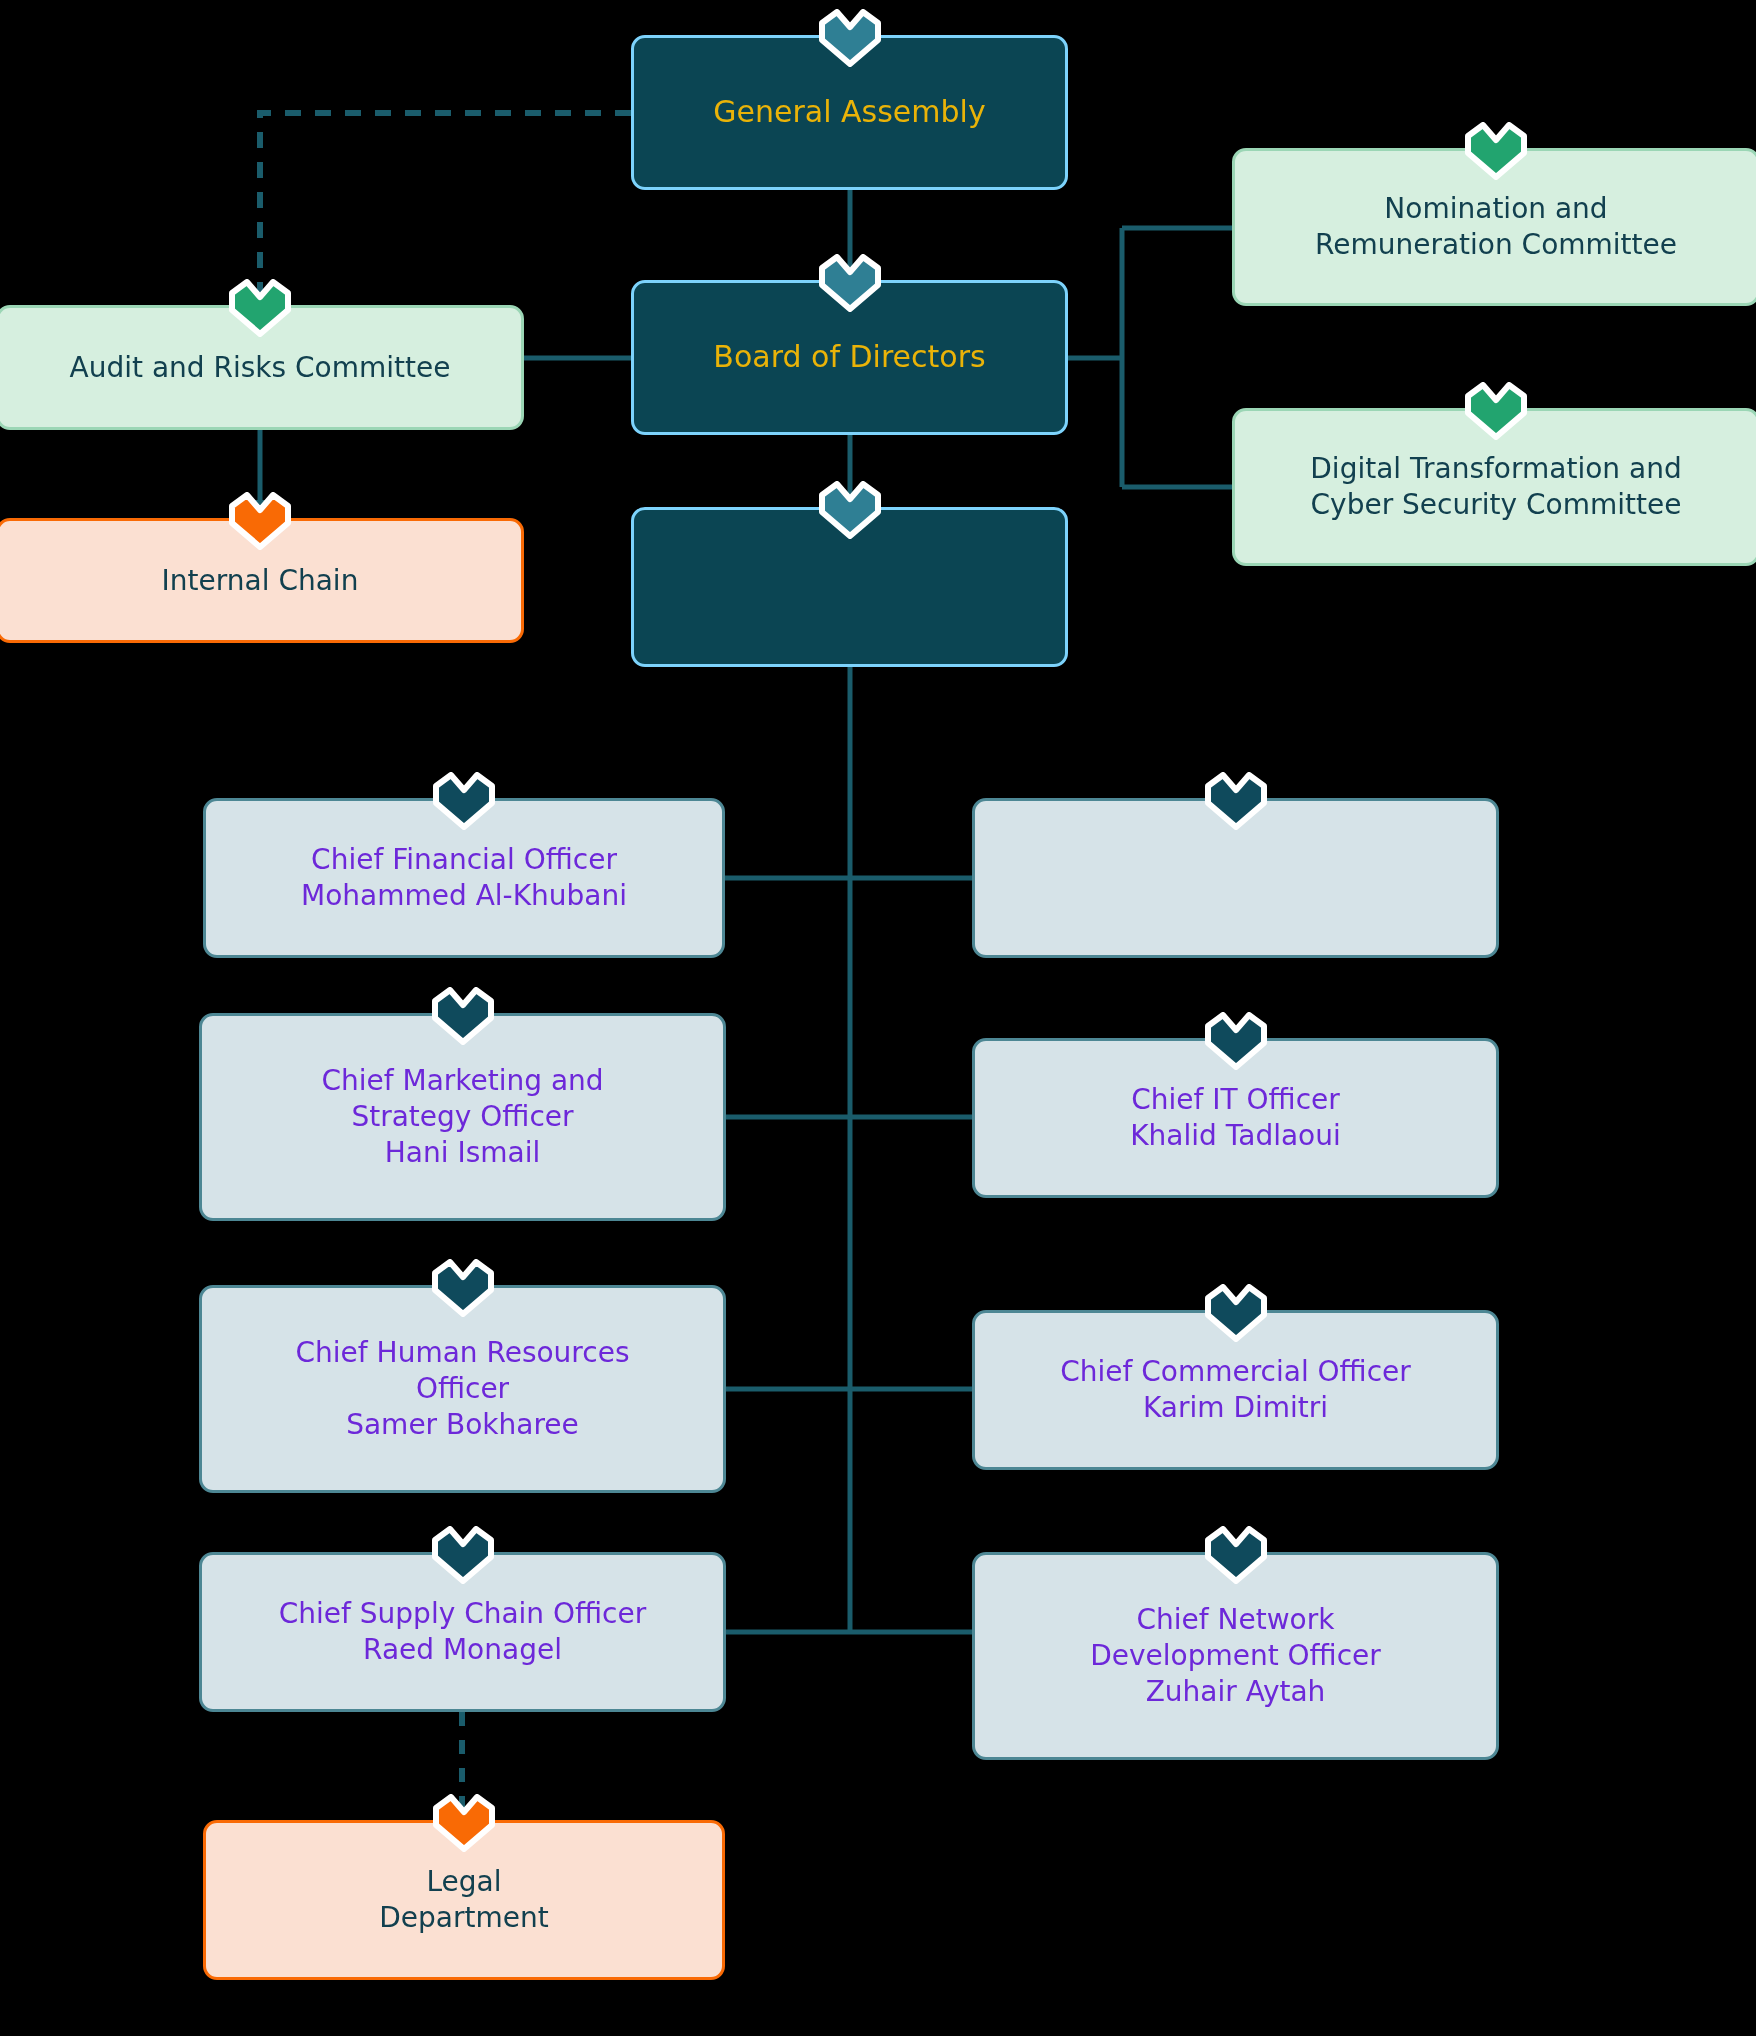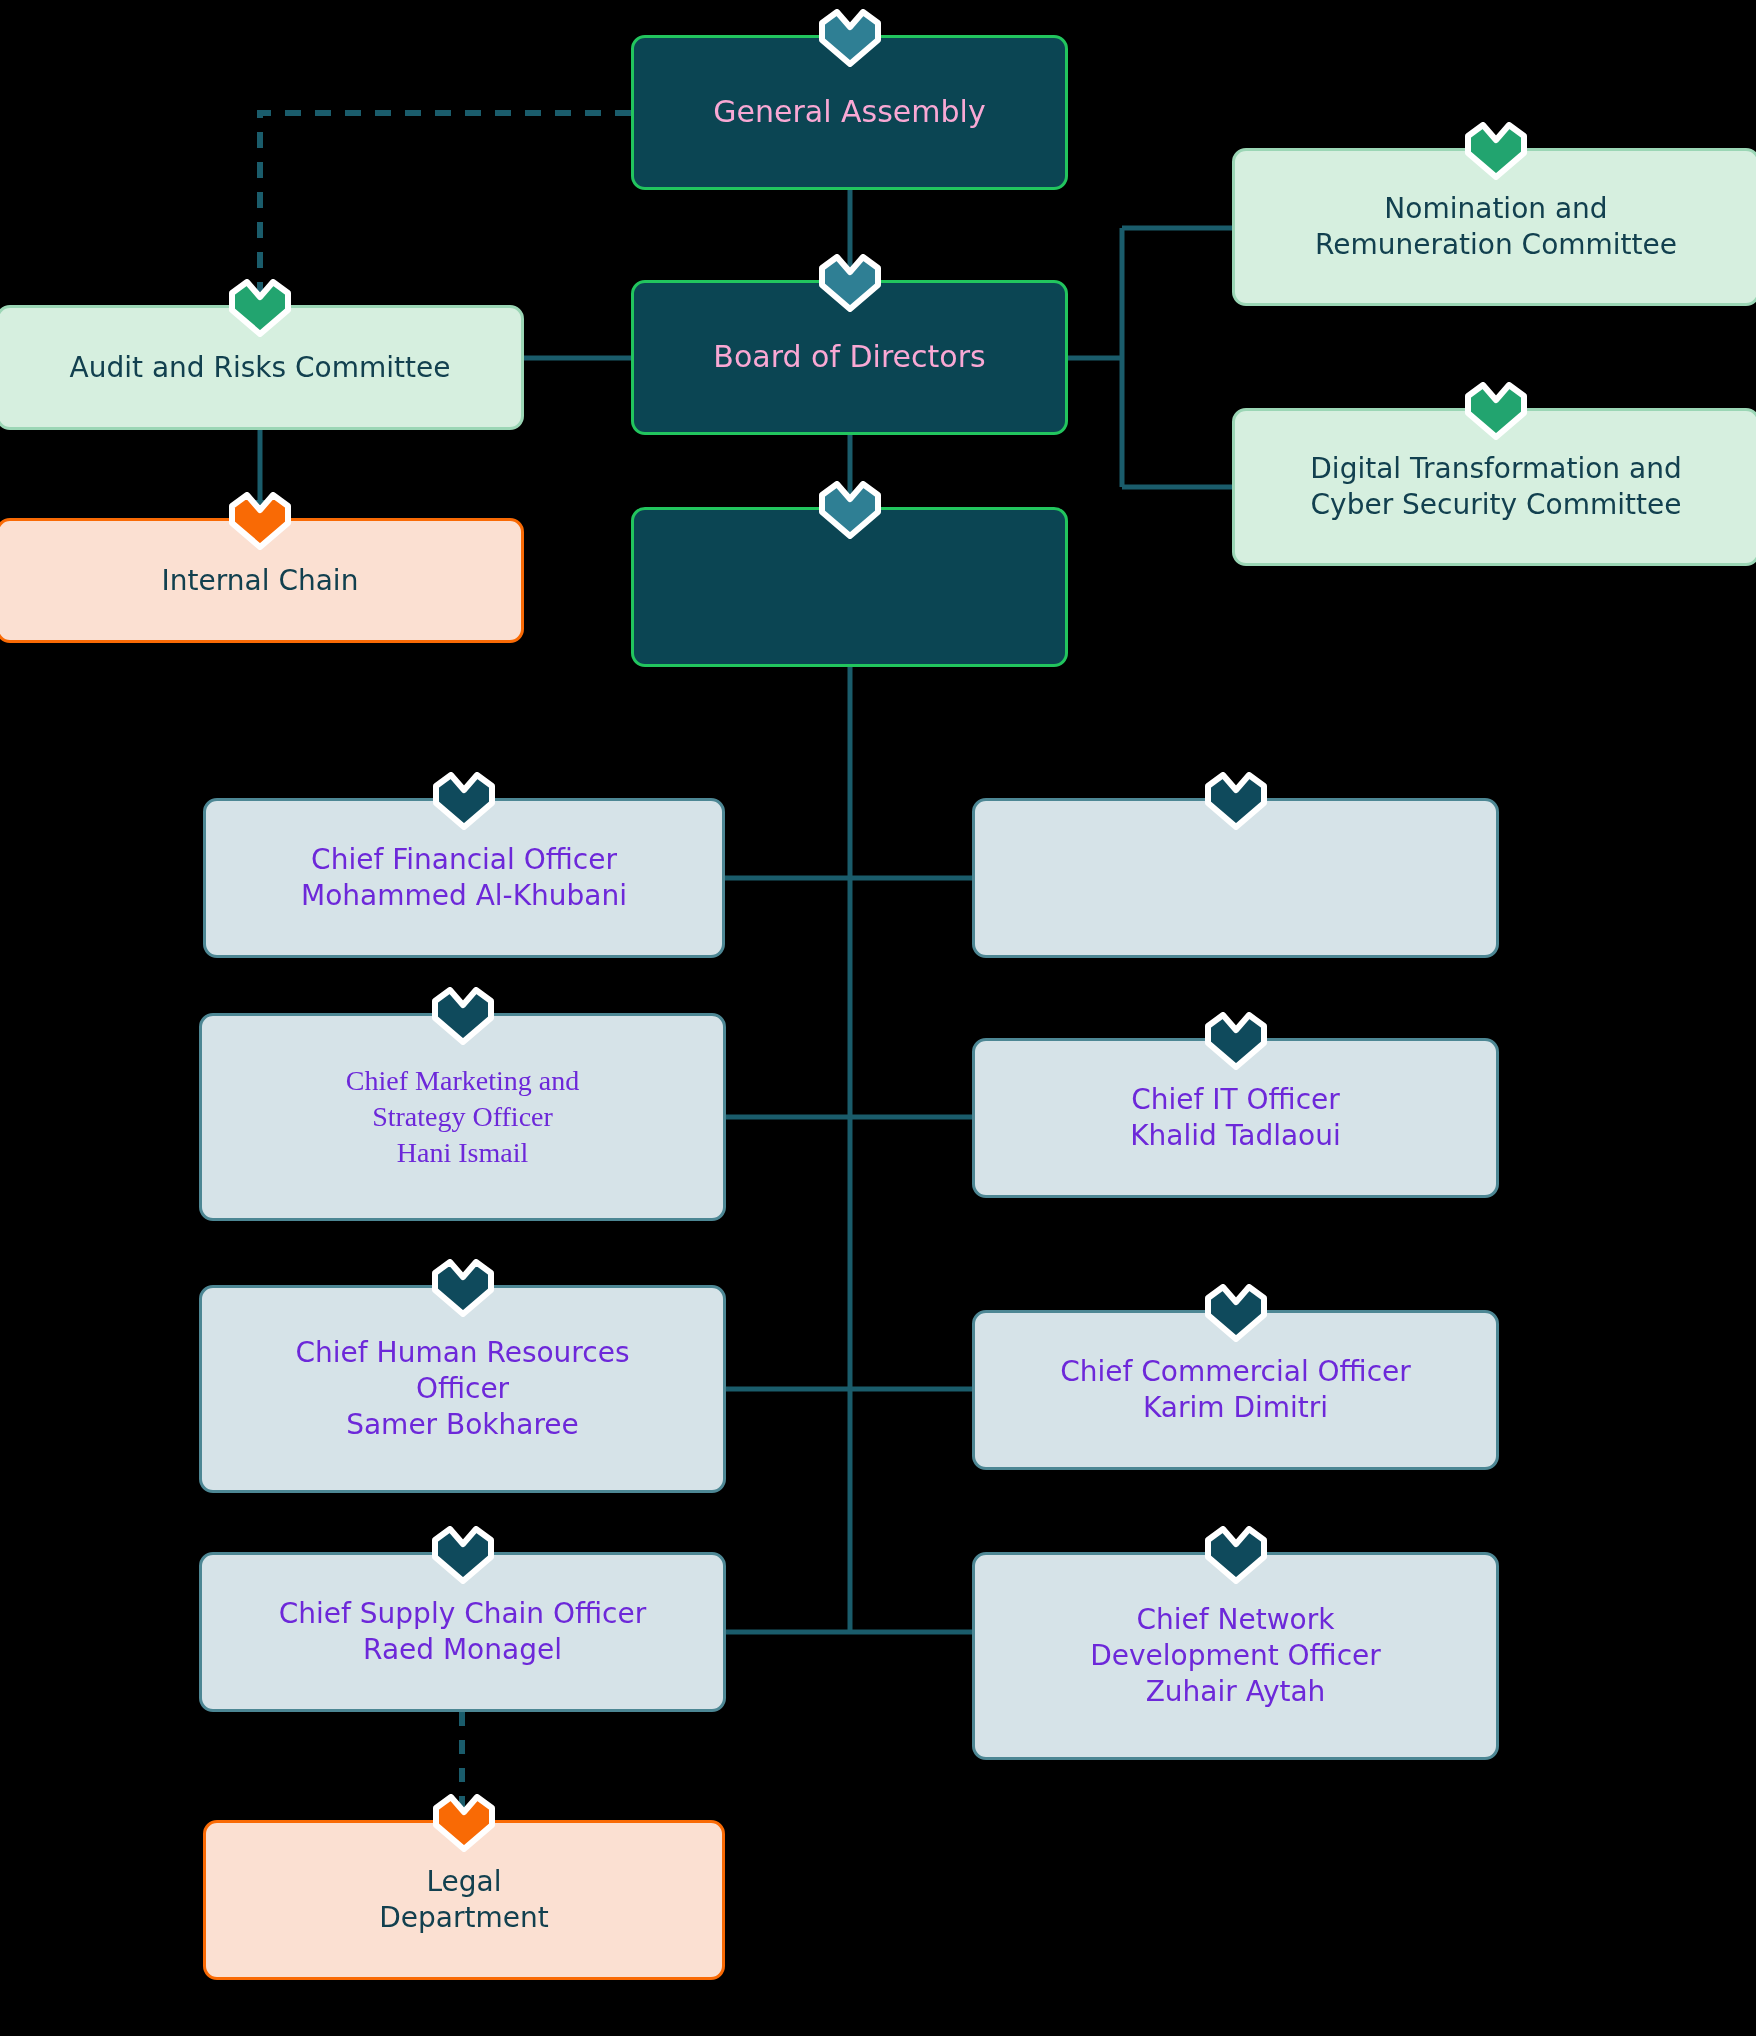--- a/index.html
+++ b/index.html
@@ -32,22 +32,22 @@
     display: flex;
     align-items: center;
     justify-content: center;
     text-align: center;
     line-height: 1.28;
     white-space: pre-line;
     padding: 6px 14px;
   }
   .node.dark {
     background: #0b4553;
-    border: 3px solid #22c55e;
-    color: #f9a8d4;
+    border: 3px solid #7dd3fc;
+    color: #eab308;
   }
   .node.green {
     background: #d6efdf;
     border: 3px solid #9bd6b5;
     color: #12404f;
   }
   .node.blue {
     background: #d6e3e8;
     border: 3px solid #4d8794;
     color: #6d28d9;
@@ -128,21 +128,21 @@
       <div class="node green" style="left: 1232px; top: 408px; width: 528px; height: 158px;"><div class="badge"><svg viewBox="0 0 62 58" xmlns="http://www.w3.org/2000/svg">
             <path d="M31 18 L44 3 L59 14 L59 31 L31 55 L3 31 L3 14 L18 3 Z" fill="#22a46f" stroke="#ffffff" stroke-width="6" stroke-linejoin="round"></path>
           </svg></div><span style="font-size: 28px;">Digital Transformation and
 Cyber Security Committee</span></div>
       <div class="node blue" style="left: 203px; top: 798px; width: 522px; height: 160px;"><div class="badge"><svg viewBox="0 0 62 58" xmlns="http://www.w3.org/2000/svg">
             <path d="M31 18 L44 3 L59 14 L59 31 L31 55 L3 31 L3 14 L18 3 Z" fill="#0f4a5c" stroke="#ffffff" stroke-width="6" stroke-linejoin="round"></path>
           </svg></div><span style="font-size: 28px;">Chief Financial Officer
 Mohammed Al-Khubani</span></div>
       <div class="node blue" style="left: 199px; top: 1013px; width: 527px; height: 208px;"><div class="badge"><svg viewBox="0 0 62 58" xmlns="http://www.w3.org/2000/svg">
             <path d="M31 18 L44 3 L59 14 L59 31 L31 55 L3 31 L3 14 L18 3 Z" fill="#0f4a5c" stroke="#ffffff" stroke-width="6" stroke-linejoin="round"></path>
-          </svg></div><span style="font-size: 28px; font-family: Liberation Serif, serif;">Chief Marketing and
+          </svg></div><span style="font-size: 28px;">Chief Marketing and
 Strategy Officer
 Hani Ismail</span></div>
       <div class="node blue" style="left: 199px; top: 1285px; width: 527px; height: 208px;"><div class="badge"><svg viewBox="0 0 62 58" xmlns="http://www.w3.org/2000/svg">
             <path d="M31 18 L44 3 L59 14 L59 31 L31 55 L3 31 L3 14 L18 3 Z" fill="#0f4a5c" stroke="#ffffff" stroke-width="6" stroke-linejoin="round"></path>
           </svg></div><span style="font-size: 28px;">Chief Human Resources
 Officer
 Samer Bokharee</span></div>
       <div class="node blue" style="left: 199px; top: 1552px; width: 527px; height: 160px;"><div class="badge"><svg viewBox="0 0 62 58" xmlns="http://www.w3.org/2000/svg">
             <path d="M31 18 L44 3 L59 14 L59 31 L31 55 L3 31 L3 14 L18 3 Z" fill="#0f4a5c" stroke="#ffffff" stroke-width="6" stroke-linejoin="round"></path>
           </svg></div><span style="font-size: 28px;">Chief Supply Chain Officer

